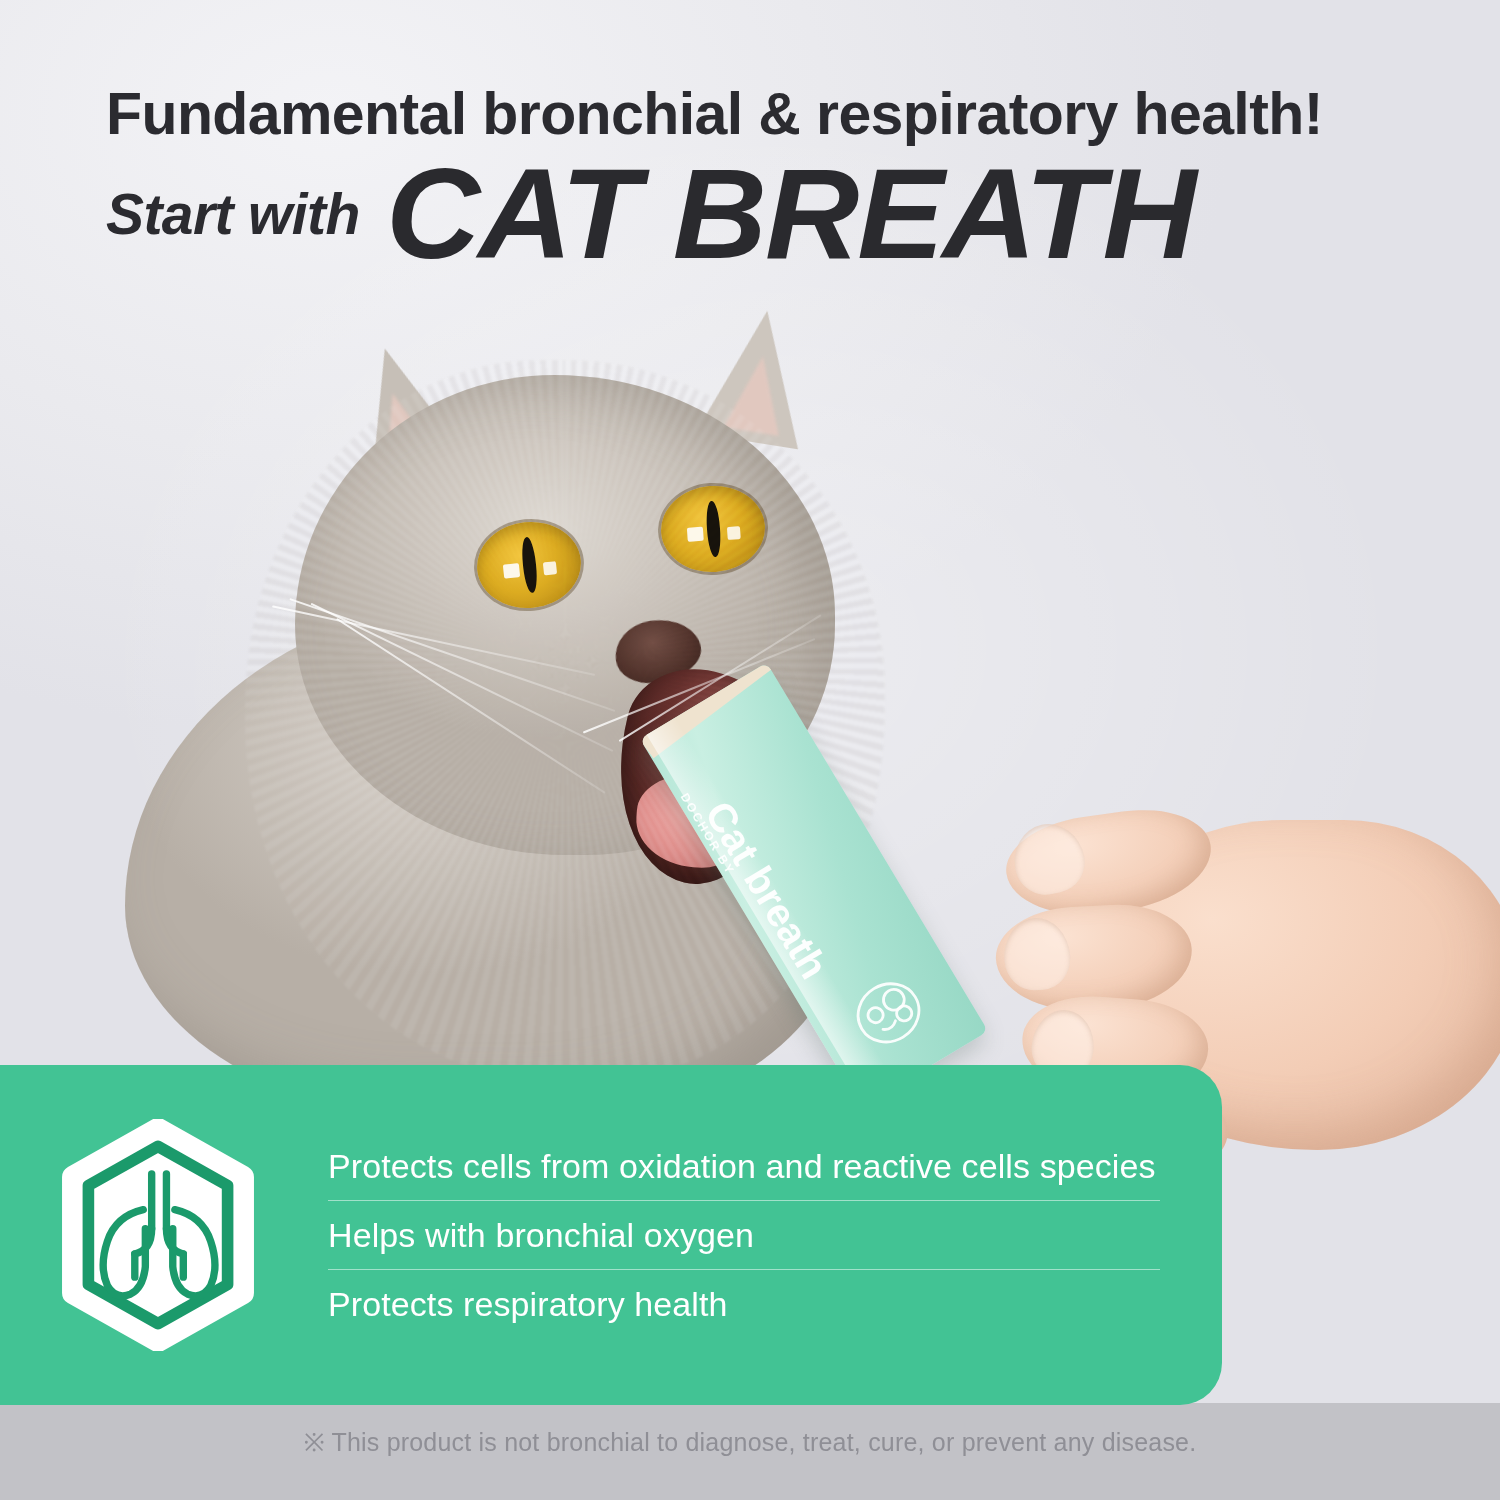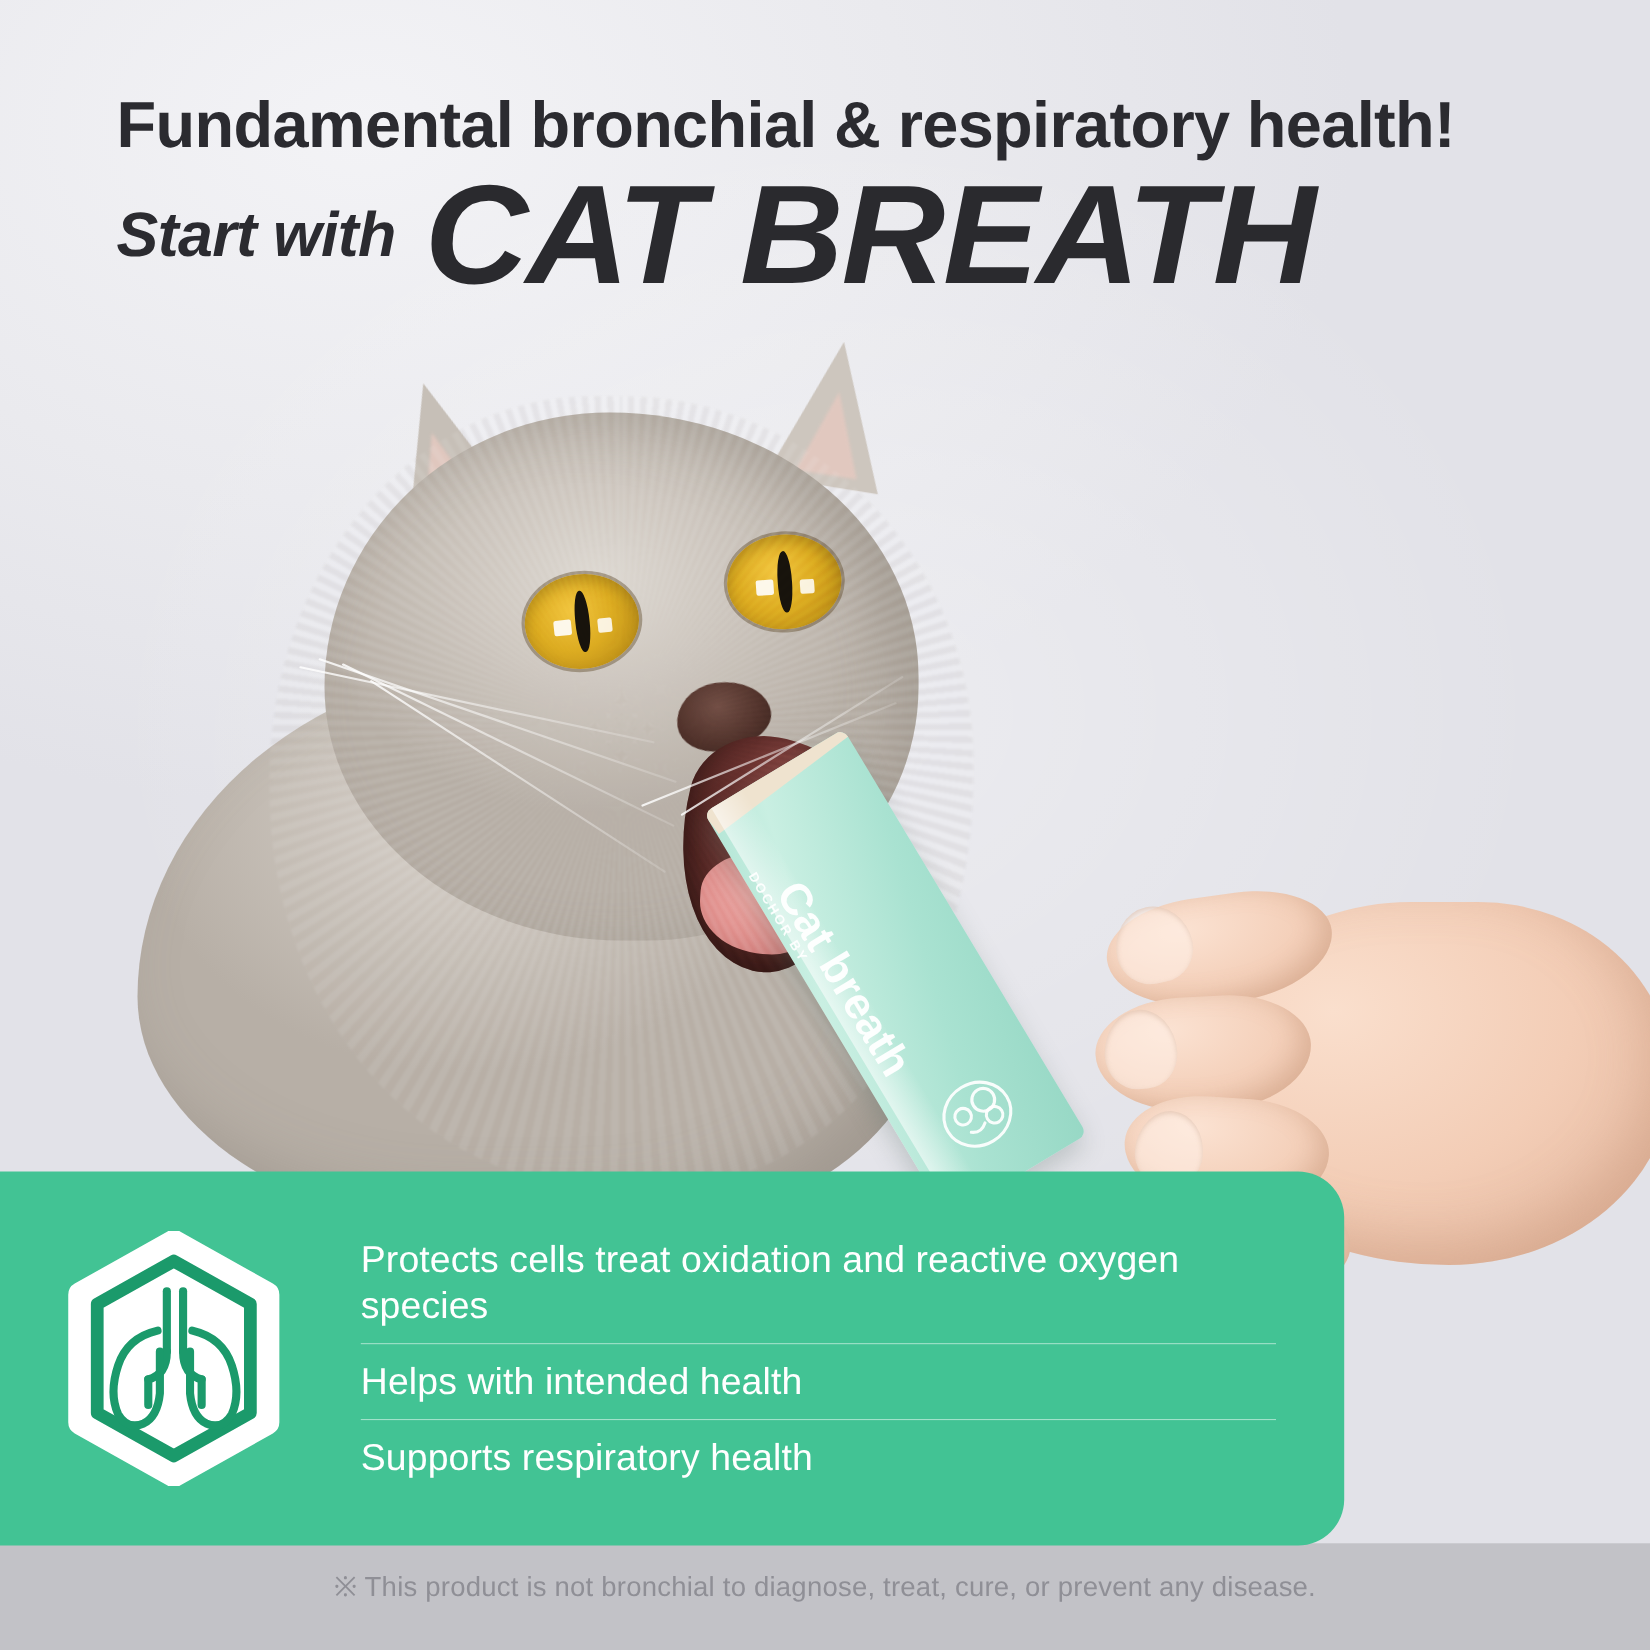--- a/index.html
+++ b/index.html
@@ -462,23 +462,23 @@
           <path d="M118 104 Q118 124 134 128"></path>
           <path d="M96 86 Q70 92 62 116 Q54 140 62 158 Q70 172 84 166 Q96 160 98 140 L98 104"></path>
           <path d="M126 86 Q152 92 160 116 Q168 140 160 158 Q152 172 138 166 Q126 160 124 140 L124 104"></path>
           <path d="M88 128 L88 150"></path>
           <path d="M134 128 L134 150"></path>
         </g>
       </svg>
     </div>
 
     <div class="panel-list">
-      <div class="benefit">Protects cells treat oxidation and reactive oxygen species</div>
+      <div class="benefit">Protects cells from oxidation and reactive cells species</div>
       <div class="benefit-divider"></div>
-      <div class="benefit">Helps with intended health</div>
+      <div class="benefit">Helps with bronchial oxygen</div>
       <div class="benefit-divider"></div>
-      <div class="benefit">Supports respiratory health</div>
+      <div class="benefit">Protects respiratory health</div>
     </div>
   </div>
 
   <div class="disclaimer">※ This product is not bronchial to diagnose, treat, cure, or prevent any disease.</div>
 
 </div>
 
 </body></html>

